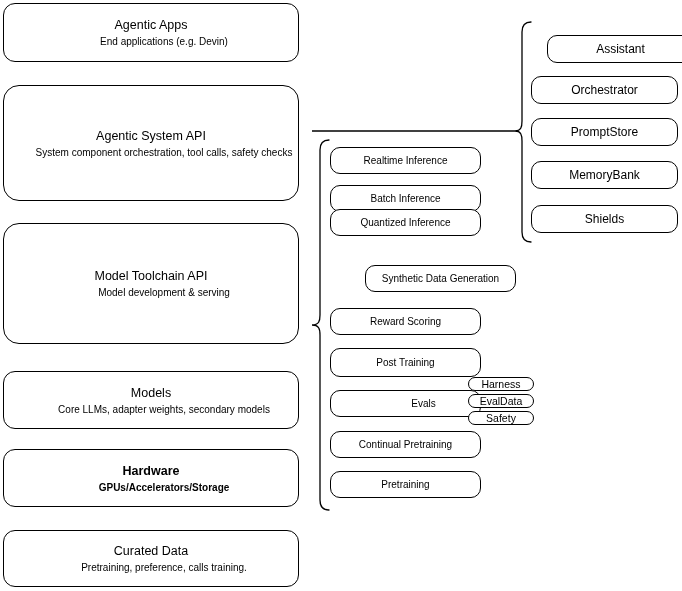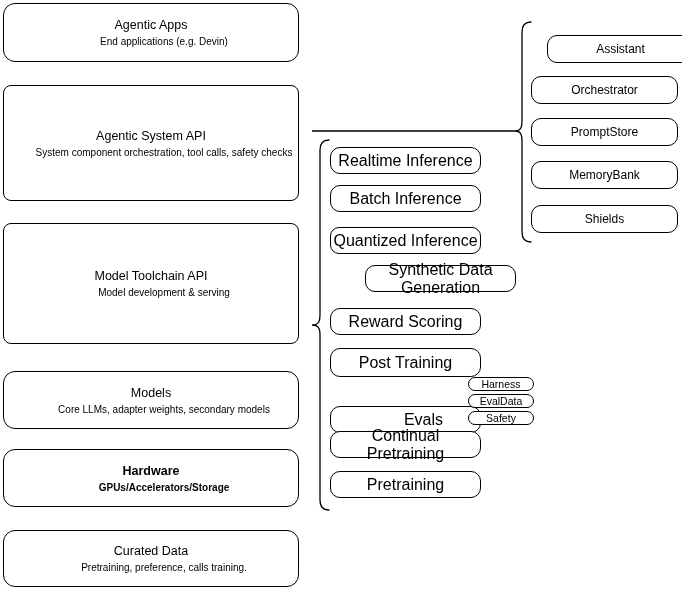--- a/index.html
+++ b/index.html
@@ -24,22 +24,22 @@
     border: 1.3px solid #000000;
     background: #ffffff;
     display: flex;
     flex-direction: column;
     align-items: center;
     justify-content: center;
     text-align: center;
     z-index: 2;
   }
   .lnode { left: 3px; width: 296px; border-radius: 12px; }
-  .lnode.bigr { border-radius: 8px; }
-  .mnode { left: 330px; width: 151px; height: 27px; border-radius: 10px; font-size: 16px; }
+  .lnode.bigr { border-radius: 16px; }
+  .mnode { left: 330px; width: 151px; height: 27px; border-radius: 10px; font-size: 10px; }
   .rnode { left: 531px; width: 147px; height: 28px; border-radius: 10px; font-size: 12px; }
   .title { font-size: 12.5px; line-height: 16px; }
   .subtitle { font-size: 10px; line-height: 13px; margin-top: 2px; padding-left: 26px; }
   .pill {
     position: absolute;
     left: 468px;
     width: 66px;
     height: 14px;
     box-sizing: border-box;
     border: 1.2px solid #000000;
@@ -92,33 +92,33 @@
     <div class="title">Curated Data</div>
     <div class="subtitle">Pretraining, preference, calls training.</div>
   </div>
 
   <div class="node mnode" style="top:147px;">
     <span>Realtime Inference</span>
   </div>
   <div class="node mnode" style="top:185px;">
     <span>Batch Inference</span>
   </div>
-  <div class="node mnode" style="top:227px;border-radius:9px;">
+  <div class="node mnode" style="top:209px;">
     <span>Quantized Inference</span>
   </div>
   <div class="node mnode" style="top:265px;margin-left:35px;">
     <span>Synthetic Data Generation</span>
   </div>
   <div class="node mnode" style="top:308px;">
     <span>Reward Scoring</span>
   </div>
   <div class="node mnode" style="top:348px; height:29px;">
     <span>Post Training</span>
   </div>
-  <div class="node mnode" style="top:406px;padding-left:36px;">
+  <div class="node mnode" style="top:390px;padding-left:36px;">
     <span>Evals</span>
   </div>
   <div class="node mnode" style="top:431px;">
     <span>Continual Pretraining</span>
   </div>
   <div class="node mnode" style="top:471px;">
     <span>Pretraining</span>
   </div>
 
   <div class="pill" style="top:377px;">

